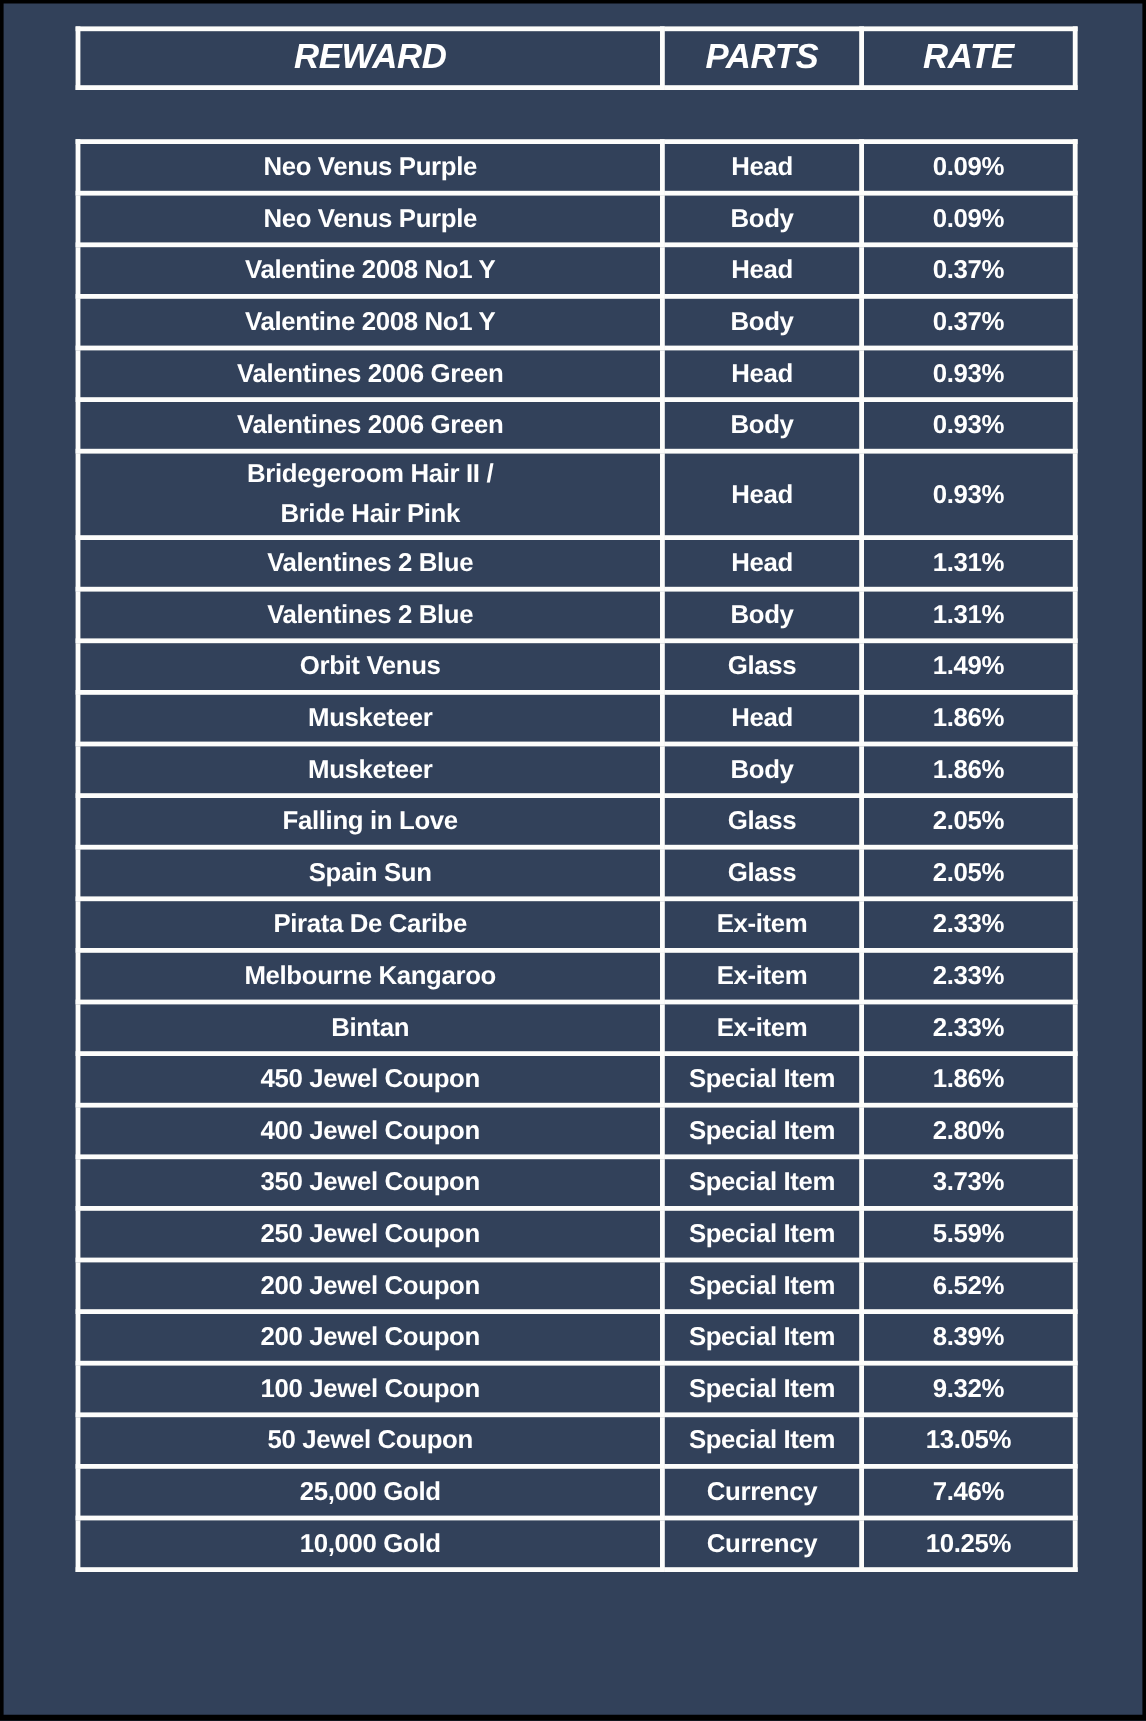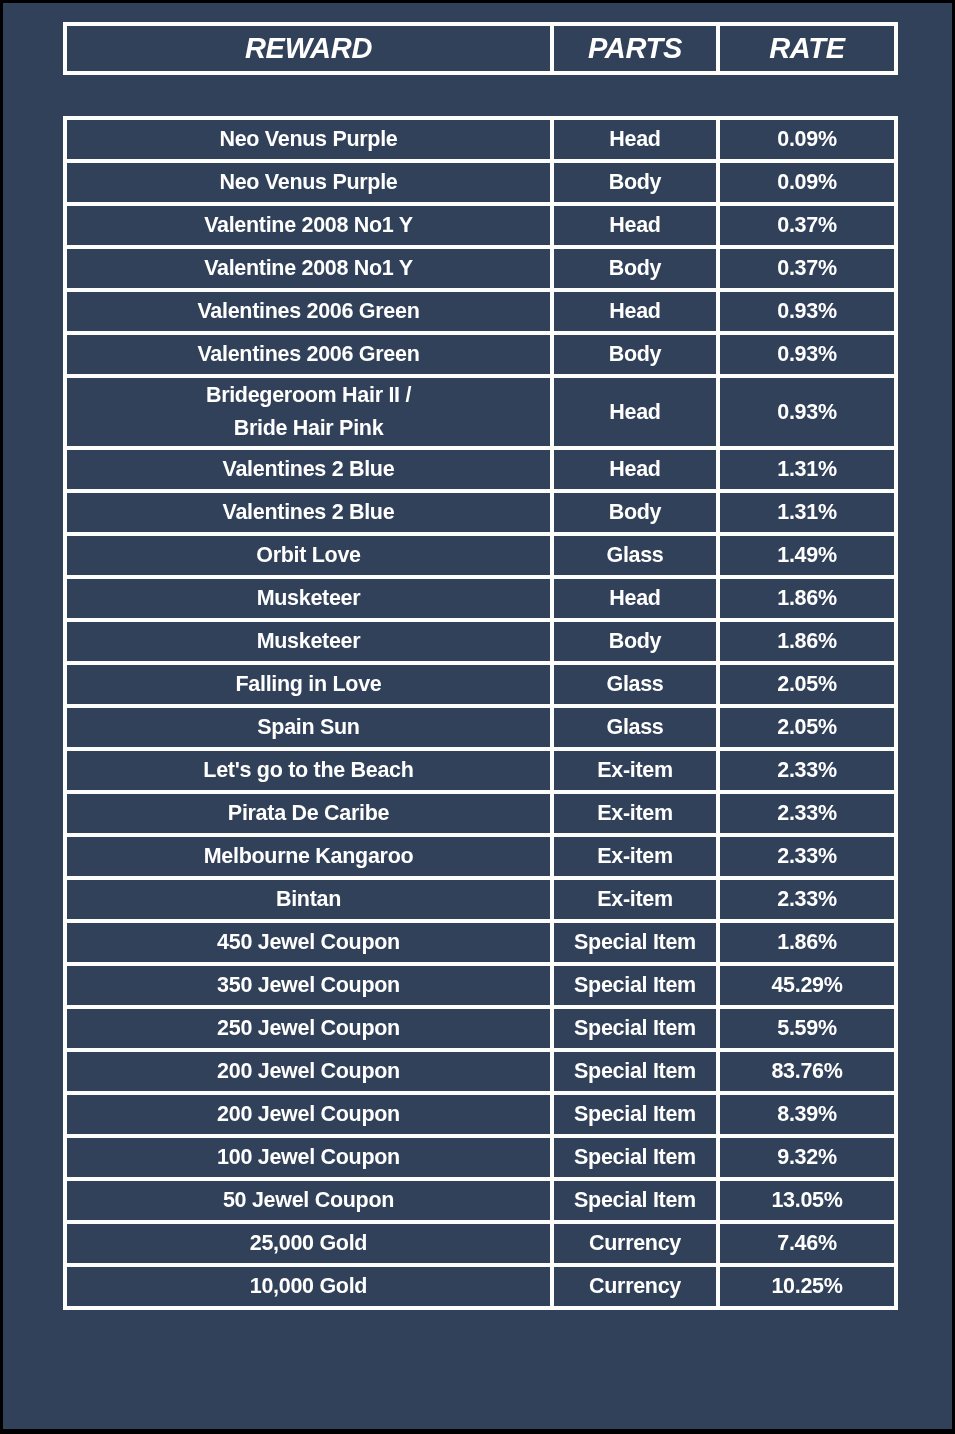--- a/index.html
+++ b/index.html
@@ -118,21 +118,21 @@
             <td>Valentines 2 Blue</td>
             <td>Head</td>
             <td>1.31%</td>
           </tr>
           <tr>
             <td>Valentines 2 Blue</td>
             <td>Body</td>
             <td>1.31%</td>
           </tr>
           <tr>
-            <td>Orbit Love</td>
+            <td>Orbit Venus</td>
             <td>Glass</td>
             <td>1.49%</td>
           </tr>
           <tr>
             <td>Musketeer</td>
             <td>Head</td>
             <td>1.86%</td>
           </tr>
           <tr>
             <td>Musketeer</td>
@@ -143,58 +143,58 @@
             <td>Falling in Love</td>
             <td>Glass</td>
             <td>2.05%</td>
           </tr>
           <tr>
             <td>Spain Sun</td>
             <td>Glass</td>
             <td>2.05%</td>
           </tr>
           <tr>
-            <td>Let's go to the Beach</td>
-            <td>Ex-item</td>
-            <td>2.33%</td>
-          </tr>
-          <tr>
             <td>Pirata De Caribe</td>
             <td>Ex-item</td>
             <td>2.33%</td>
           </tr>
           <tr>
             <td>Melbourne Kangaroo</td>
             <td>Ex-item</td>
             <td>2.33%</td>
           </tr>
           <tr>
             <td>Bintan</td>
             <td>Ex-item</td>
             <td>2.33%</td>
           </tr>
           <tr>
             <td>450 Jewel Coupon</td>
             <td>Special Item</td>
             <td>1.86%</td>
           </tr>
           <tr>
+            <td>400 Jewel Coupon</td>
+            <td>Special Item</td>
+            <td>2.80%</td>
+          </tr>
+          <tr>
             <td>350 Jewel Coupon</td>
             <td>Special Item</td>
-            <td>45.29%</td>
+            <td>3.73%</td>
           </tr>
           <tr>
             <td>250 Jewel Coupon</td>
             <td>Special Item</td>
             <td>5.59%</td>
           </tr>
           <tr>
             <td>200 Jewel Coupon</td>
             <td>Special Item</td>
-            <td>83.76%</td>
+            <td>6.52%</td>
           </tr>
           <tr>
             <td>200 Jewel Coupon</td>
             <td>Special Item</td>
             <td>8.39%</td>
           </tr>
           <tr>
             <td>100 Jewel Coupon</td>
             <td>Special Item</td>
             <td>9.32%</td>

